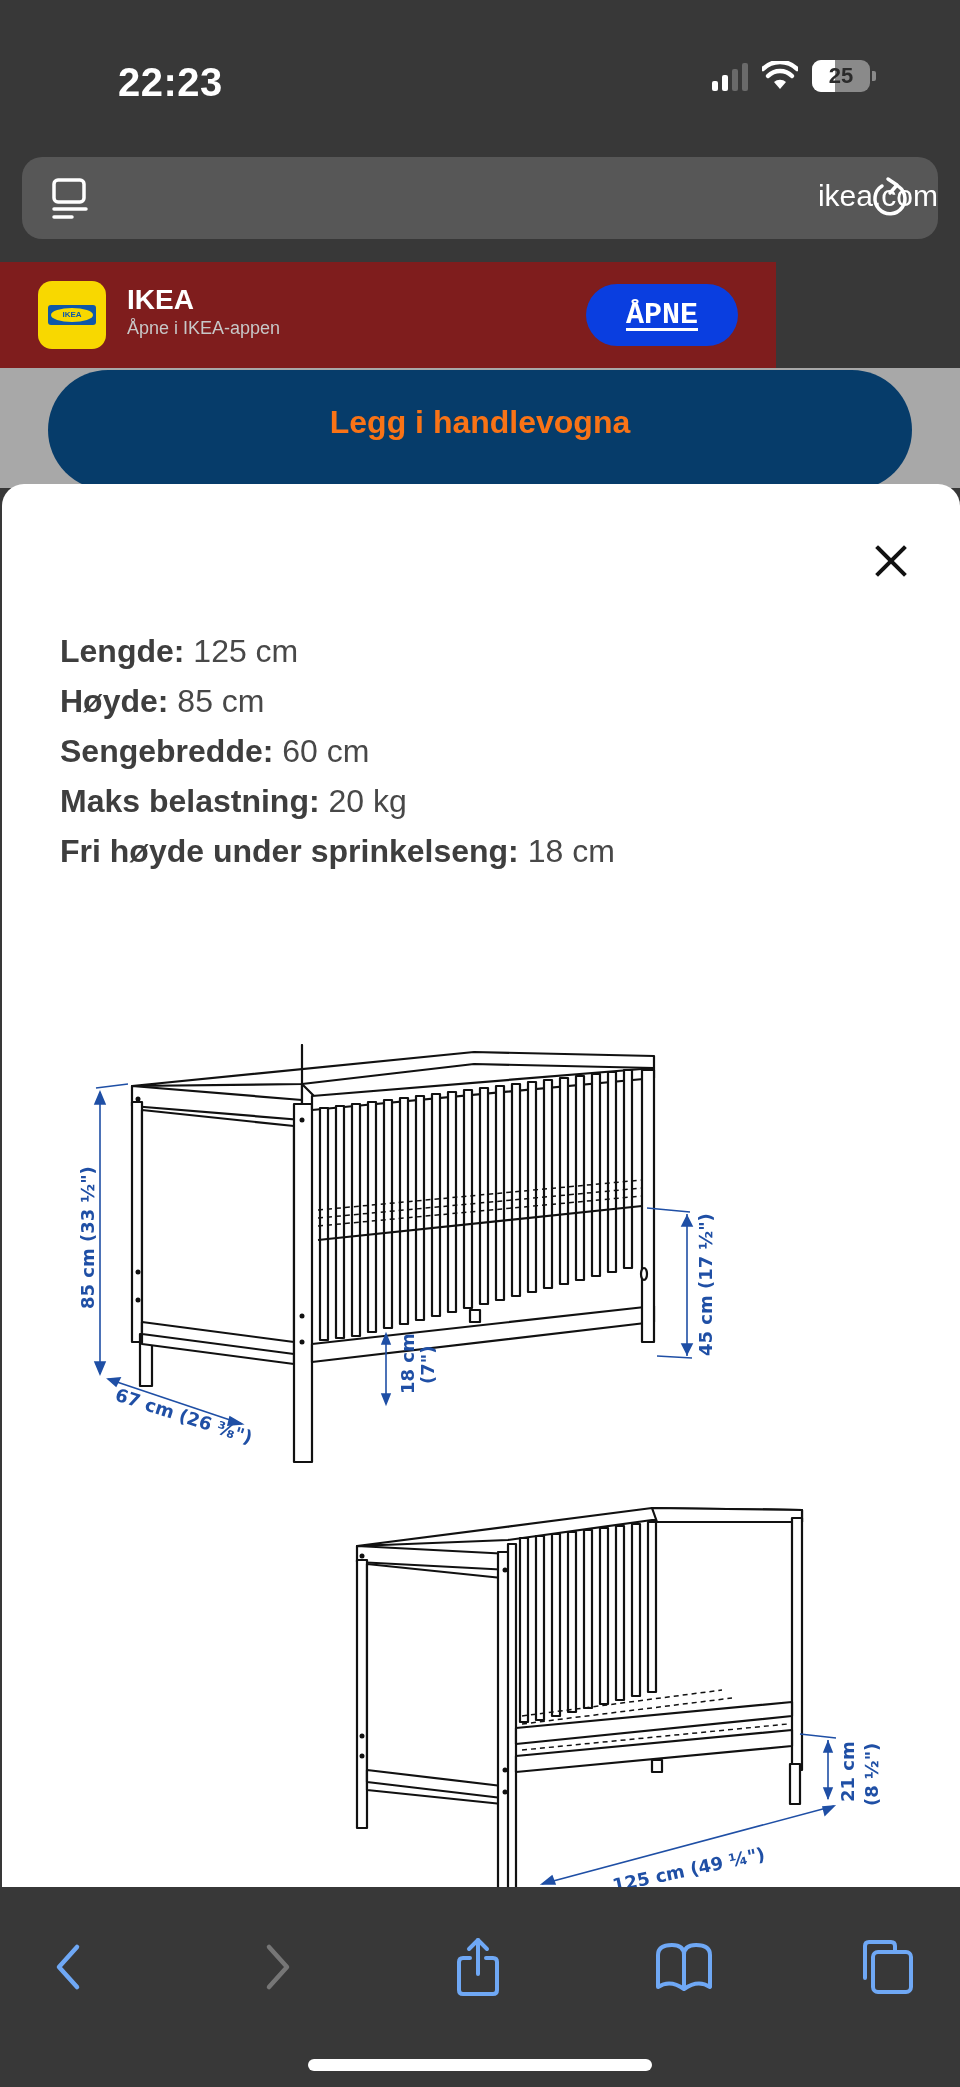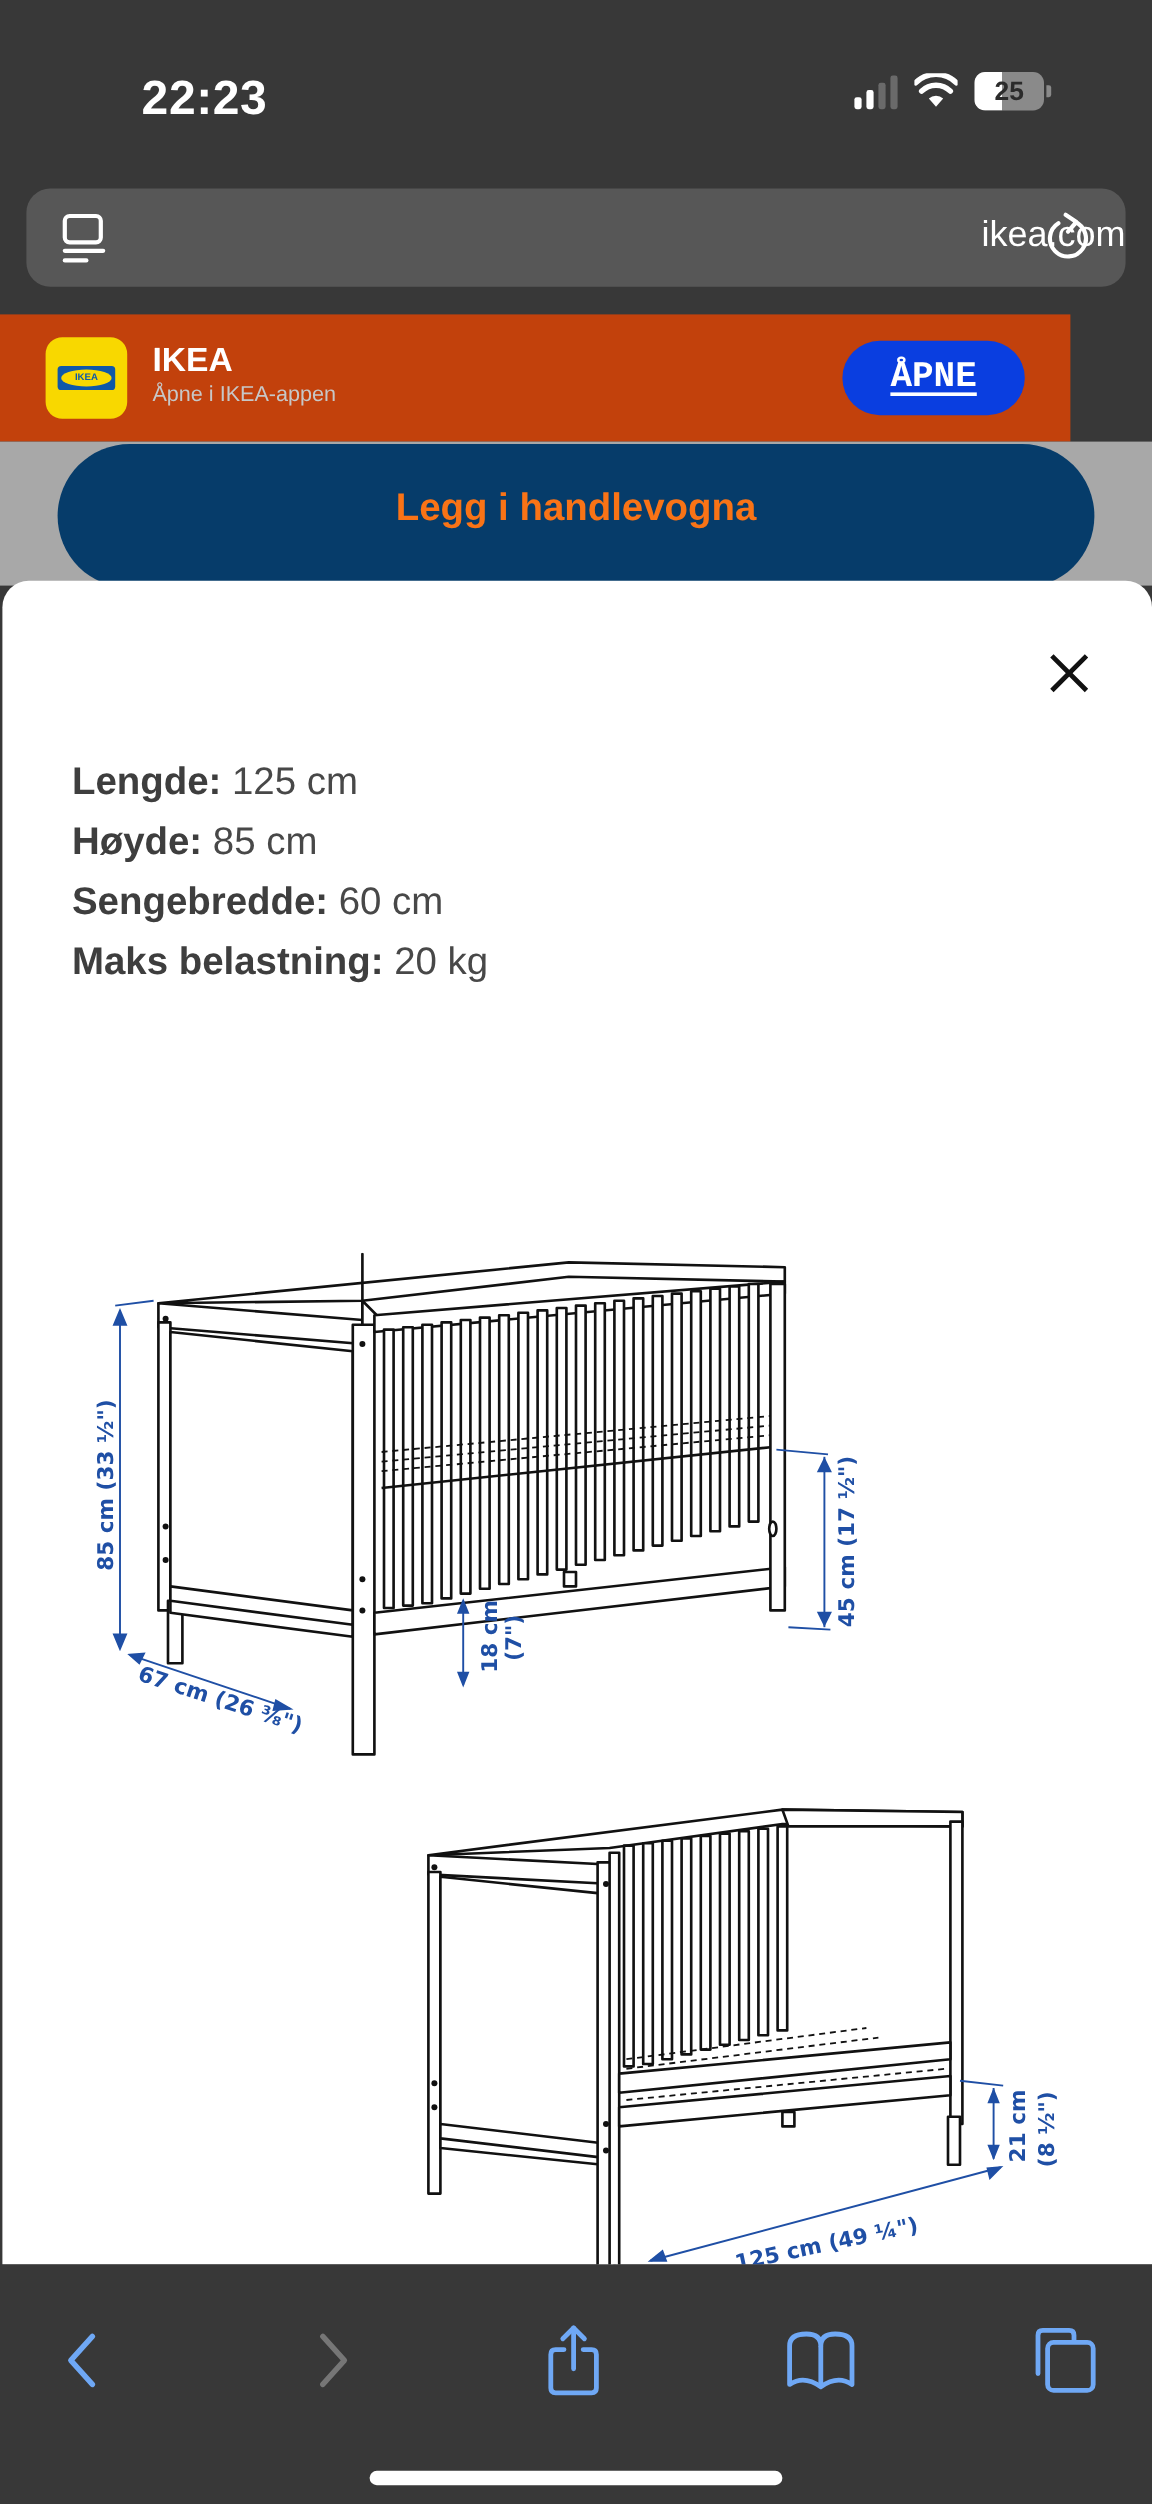--- a/index.html
+++ b/index.html
@@ -18,21 +18,21 @@
   .battery .num { position: absolute; inset: 0; text-align: center; line-height: 32px; font-size: 22px; font-weight: 700; color: #2b2b2b; }
   .battery-tip { width: 4px; height: 10px; background: #8a8a8a; border-radius: 0 2px 2px 0; margin-left: -12px; }
 
   
   .url-bar { position: absolute; left: 22px; top: 157px; width: 916px; height: 82px; border-radius: 20px; background: #575757; }
   .url-text { position: absolute; left: 0; right: 0; top: 22px; text-align: right; font-size: 30px; color: #fff; }
   .reader-icon { position: absolute; left: 28px; top: 20px; width: 40px; height: 44px; }
   .reload-icon { position: absolute; right: 26px; top: 18px; width: 46px; height: 46px; }
 
   
-  .app-banner { position: absolute; left: 0; top: 262px; width: 892px; height: 106px; background: #c2410c; }
+  .app-banner { position: absolute; left: 0; top: 262px; width: 776px; height: 106px; background: #7f1d1d; }
   .app-logo { position: absolute; left: 38px; top: 19px; width: 68px; height: 68px; border-radius: 14px; background: #f8d800; }
   .app-logo .inner { position: absolute; left: 10px; top: 24px; width: 48px; height: 20px; background: #0f58a8; border-radius: 3px; }
   .app-logo .oval { position: absolute; left: 3px; top: 3px; width: 42px; height: 14px; border-radius: 50%; background: #f8d800; font-size: 8px; font-weight: 700; color: #0f58a8; text-align: center; line-height: 14px; }
   .app-name { position: absolute; left: 127px; top: 22px; font-size: 28px; font-weight: 700; color: #fff; }
   .app-sub { position: absolute; left: 127px; top: 56px; font-size: 18px; color: #c7c7c7; }
   .open-btn { position: absolute; right: 38px; top: 22px; width: 152px; height: 62px; border-radius: 31px; background: #0a3ee0; color: #fff; font-size: 30px; font-weight: 700; text-align: center; line-height: 62px; text-decoration: underline; text-underline-offset: 5px; font-family: Liberation Mono, monospace; }
 
   
   .page-behind { position: absolute; left: 0; top: 368px; width: 960px; height: 120px; background: #a8a8a8; }
   .cart-btn { position: absolute; left: 48px; top: 2px; width: 864px; height: 120px; border-radius: 60px; background: #063c6a; text-align: center; line-height: 104px; font-size: 32px; font-weight: 700; color: #f97316; }
@@ -109,20 +109,21 @@
   <svg class="close-btn" viewBox="0 0 54 54">
     <line x1="14" y1="14" x2="40" y2="40" stroke="#111" stroke-width="4" stroke-linecap="square"></line>
     <line x1="40" y1="14" x2="14" y2="40" stroke="#111" stroke-width="4" stroke-linecap="square"></line>
   </svg>
 
   <div class="specs">
     <div class="spec-row"><b>Lengde:</b> <span>125 cm</span></div>
     <div class="spec-row"><b>Høyde:</b> <span>85 cm</span></div>
     <div class="spec-row"><b>Sengebredde:</b> <span>60 cm</span></div>
     <div class="spec-row"><b>Maks belastning:</b> <span>20 kg</span></div>
+    <div class="spec-row"><b>Fri høyde under sprinkelseng:</b> <span>18 cm</span></div>
   </div>
 
   <svg class="diagram" viewBox="0 0 958 860" width="958" height="860">
     <g stroke="#111" stroke-width="2.2" fill="#fff" stroke-linejoin="round">
 
       <polygon points="130,42 472,8 652,12 652,24 472,20 300,40"></polygon>
 
       <polygon points="130,42 300,56 300,1 300,76 130,62"></polygon>
       <rect x="130" y="58" width="10" height="240"></rect>
       <rect x="138" y="290" width="12" height="52"></rect>

